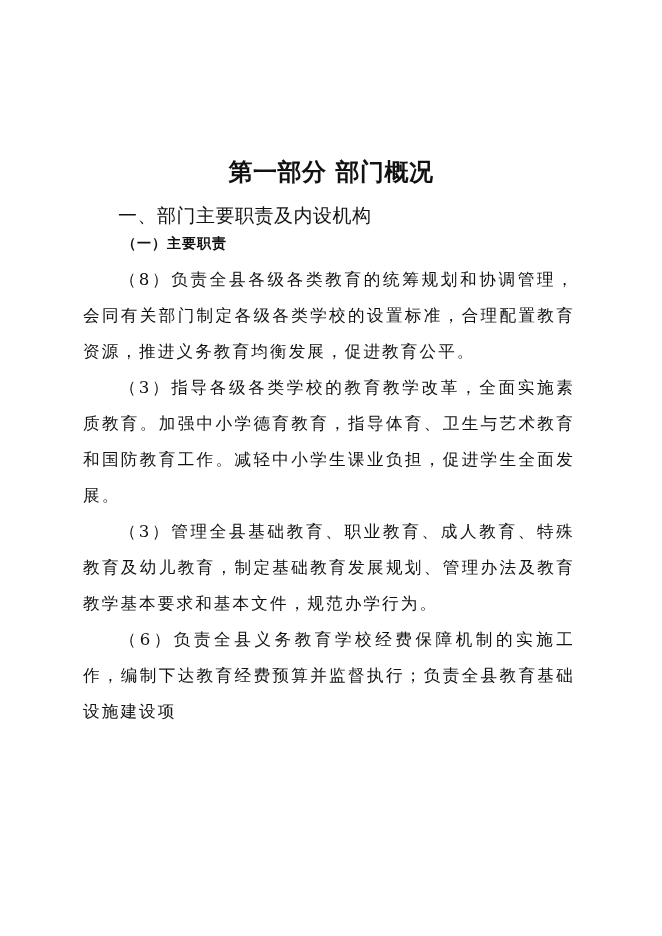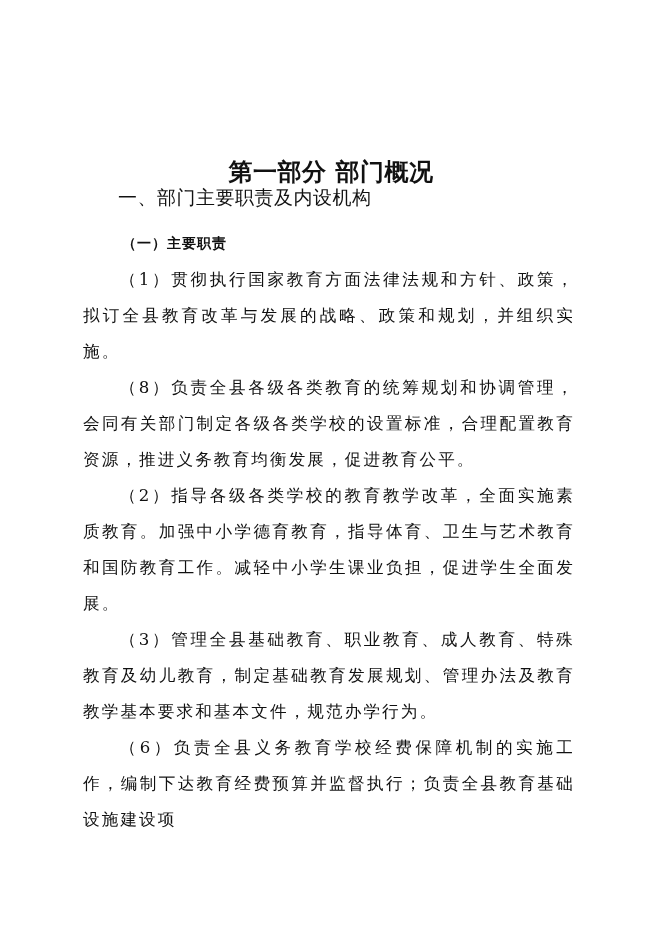--- a/index.html
+++ b/index.html
@@ -4,21 +4,21 @@
   <style>
     html, body { margin: 0; padding: 0; background: #ffffff; }
     body { width: 662px; height: 936px; position: relative; overflow: hidden; color: #111; }
     .page { position: absolute; left: 0; top: 0; width: 662px; height: 936px; background: #fff; margin-top: 44px; }
     .title {
       position: absolute; left: 0; width: 662px; top: 113px;
       text-align: center; font-family: "DejaVu Sans", sans-serif;
       font-size: 24px; font-weight: bold; letter-spacing: 0.5px; line-height: 30px;
     }
     .h1 {
-      position: absolute; left: 118px; top: 140px;
+      position: absolute; left: 118px; top: 158px;
       font-family: "DejaVu Sans", sans-serif; font-size: 19px; line-height: 26px; letter-spacing: 0.5px;
     }
     .h2 {
       position: absolute; left: 122px; top: 186px;
       font-family: "DejaVu Serif", serif; font-size: 14px; font-weight: bold; line-height: 26px; letter-spacing: 1px;
     }
     .body {
       position: absolute; left: 83px; top: 218px; width: 492px;
       font-family: "DejaVu Serif", serif; font-size: 16.6px; line-height: 36px;
       letter-spacing: 2.1px; text-align: justify; text-align-last: left;
@@ -26,19 +26,18 @@
     .para { margin: 0; text-indent: 2.2em; }
   </style>
 </head>
 <body>
 
 <div class="page">
   <div class="title">第一部分  部门概况</div>
   <div class="h1">一、部门主要职责及内设机构</div>
   <div class="h2">（一）主要职责</div>
   <div class="body">
-    <p class="para">（1）贯彻执行国家教育方面法律法规和方针、政策，拟订全县教育改革与发展的战略、政策和规划，并组织实施。</p>
     <p class="para">（8）负责全县各级各类教育的统筹规划和协调管理，会同有关部门制定各级各类学校的设置标准，合理配置教育资源，推进义务教育均衡发展，促进教育公平。</p>
-    <p class="para">（2）指导各级各类学校的教育教学改革，全面实施素质教育。加强中小学德育教育，指导体育、卫生与艺术教育和国防教育工作。减轻中小学生课业负担，促进学生全面发展。</p>
+    <p class="para">（3）指导各级各类学校的教育教学改革，全面实施素质教育。加强中小学德育教育，指导体育、卫生与艺术教育和国防教育工作。减轻中小学生课业负担，促进学生全面发展。</p>
     <p class="para">（3）管理全县基础教育、职业教育、成人教育、特殊教育及幼儿教育，制定基础教育发展规划、管理办法及教育教学基本要求和基本文件，规范办学行为。</p>
     <p class="para">（6）负责全县义务教育学校经费保障机制的实施工作，编制下达教育经费预算并监督执行；负责全县教育基础设施建设项</p>
   </div>
 </div>
 
 </body></html>

